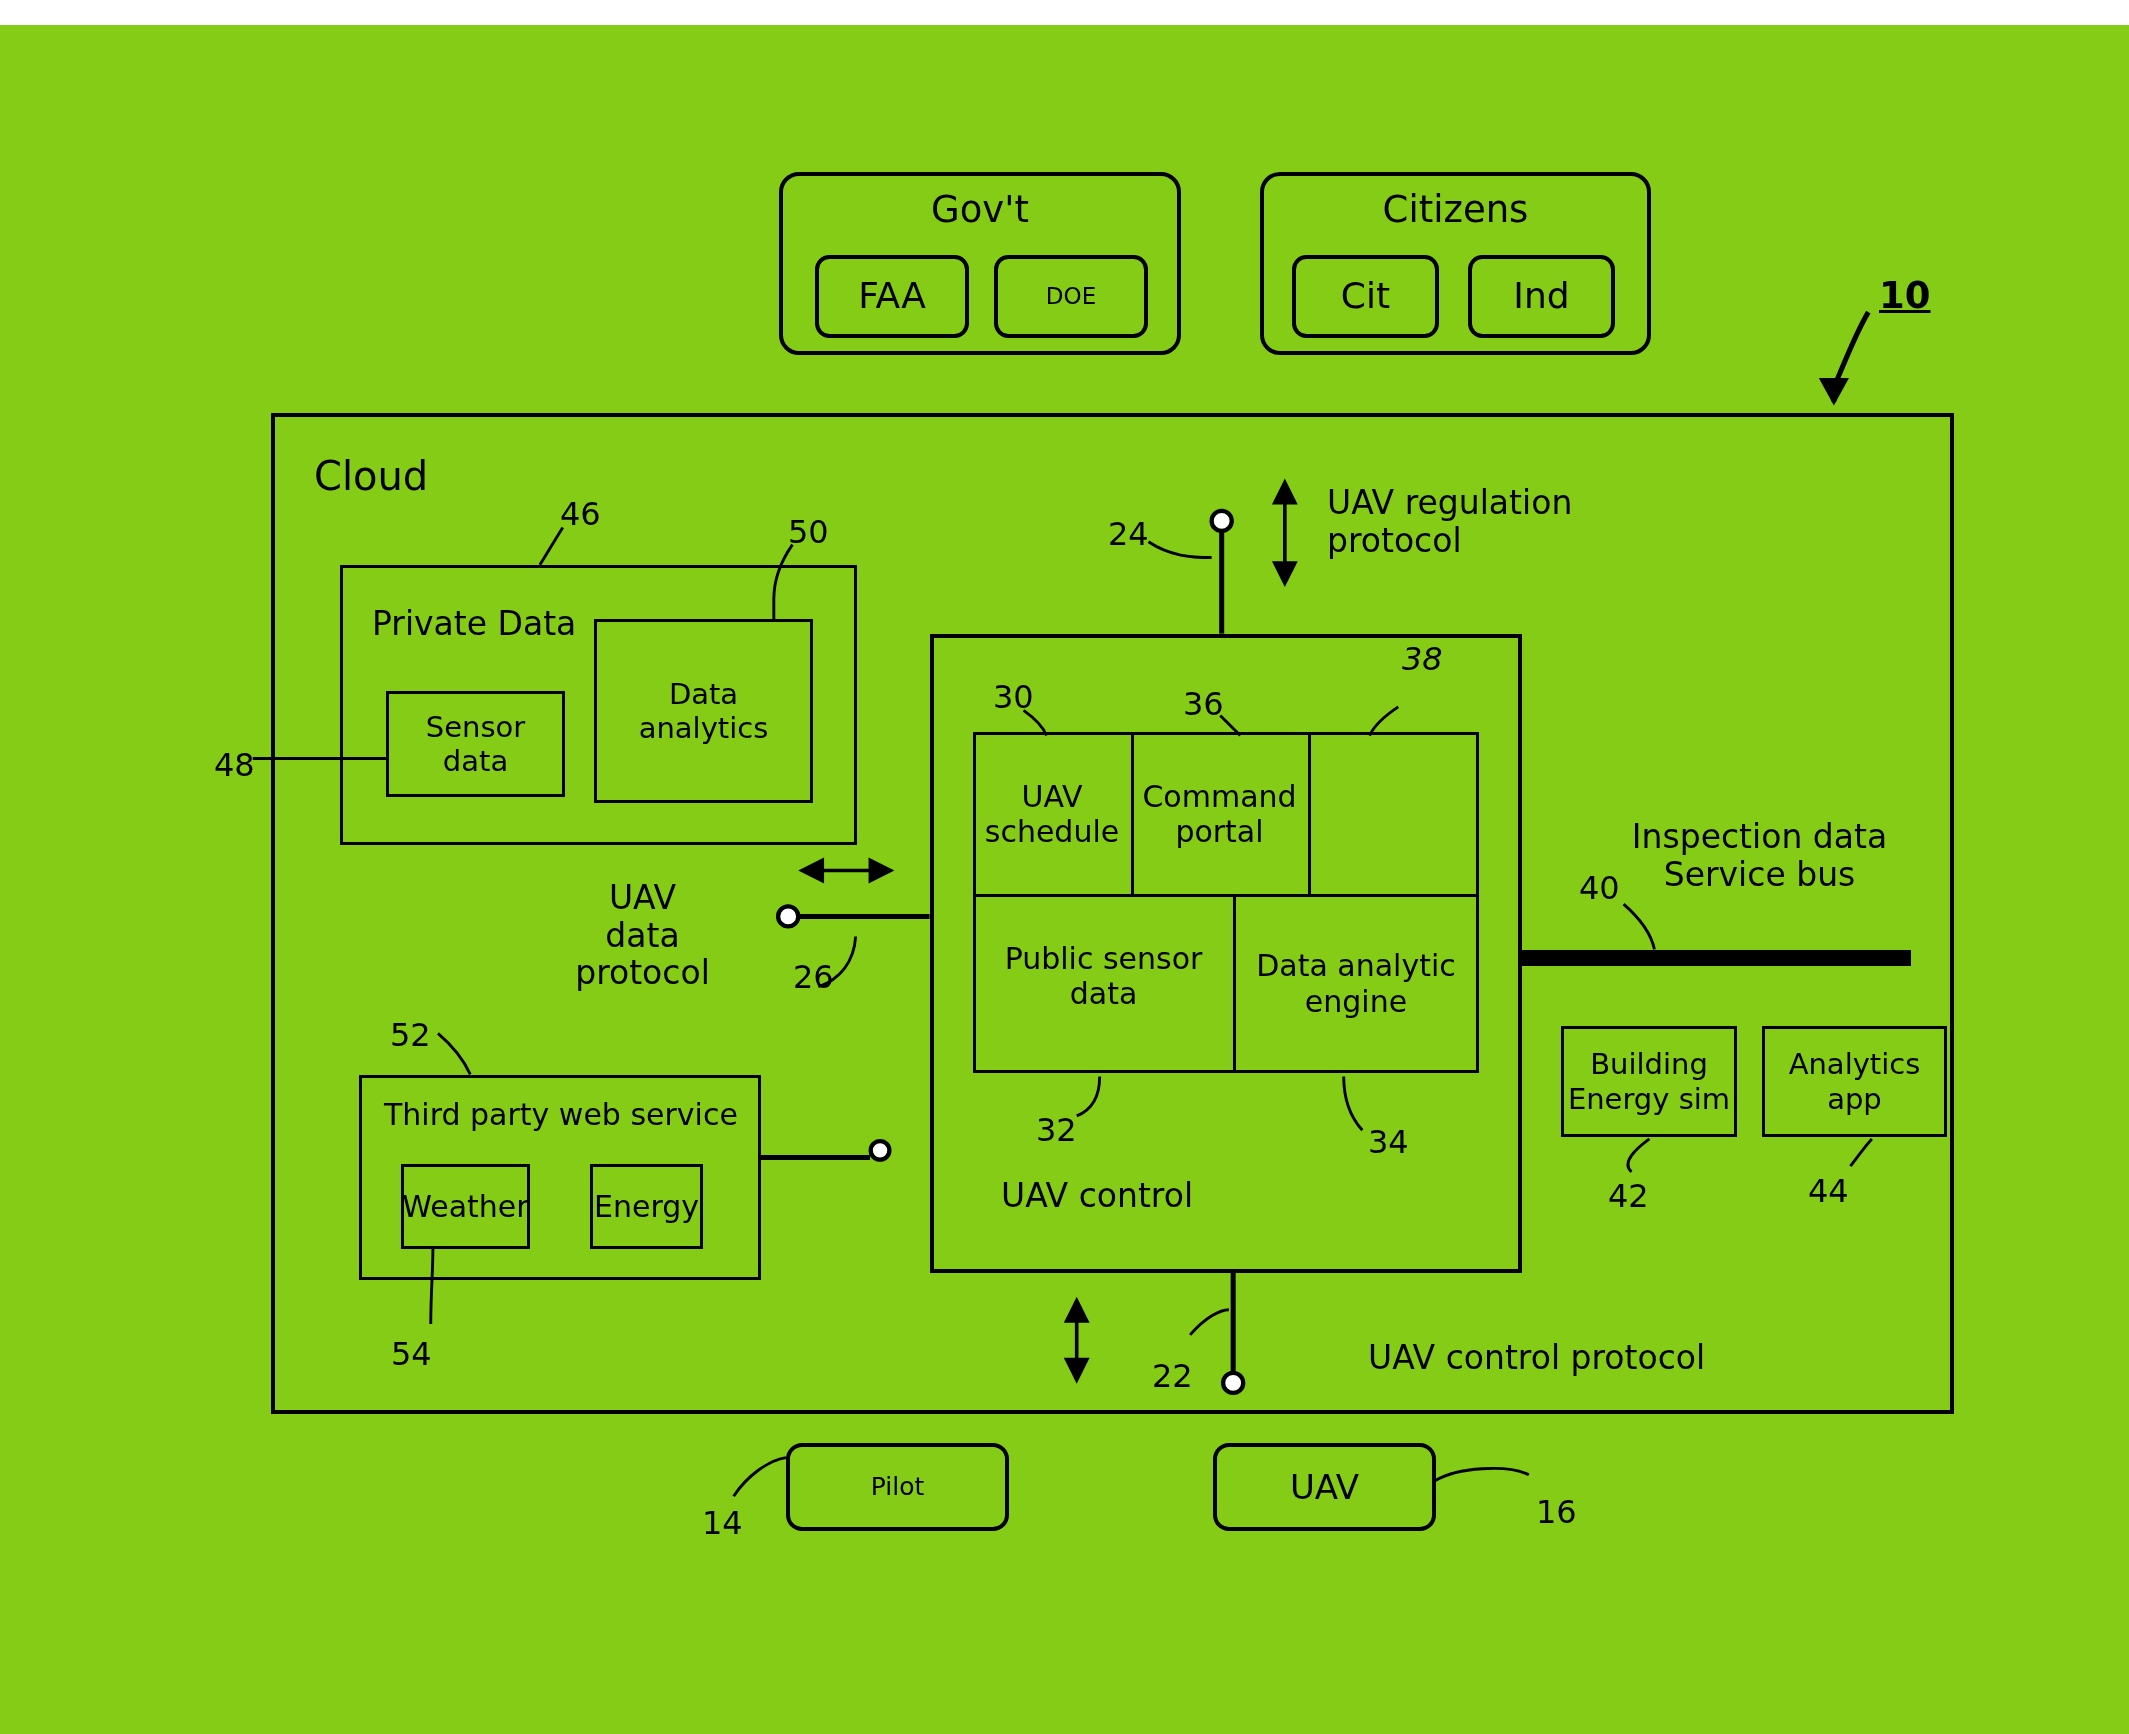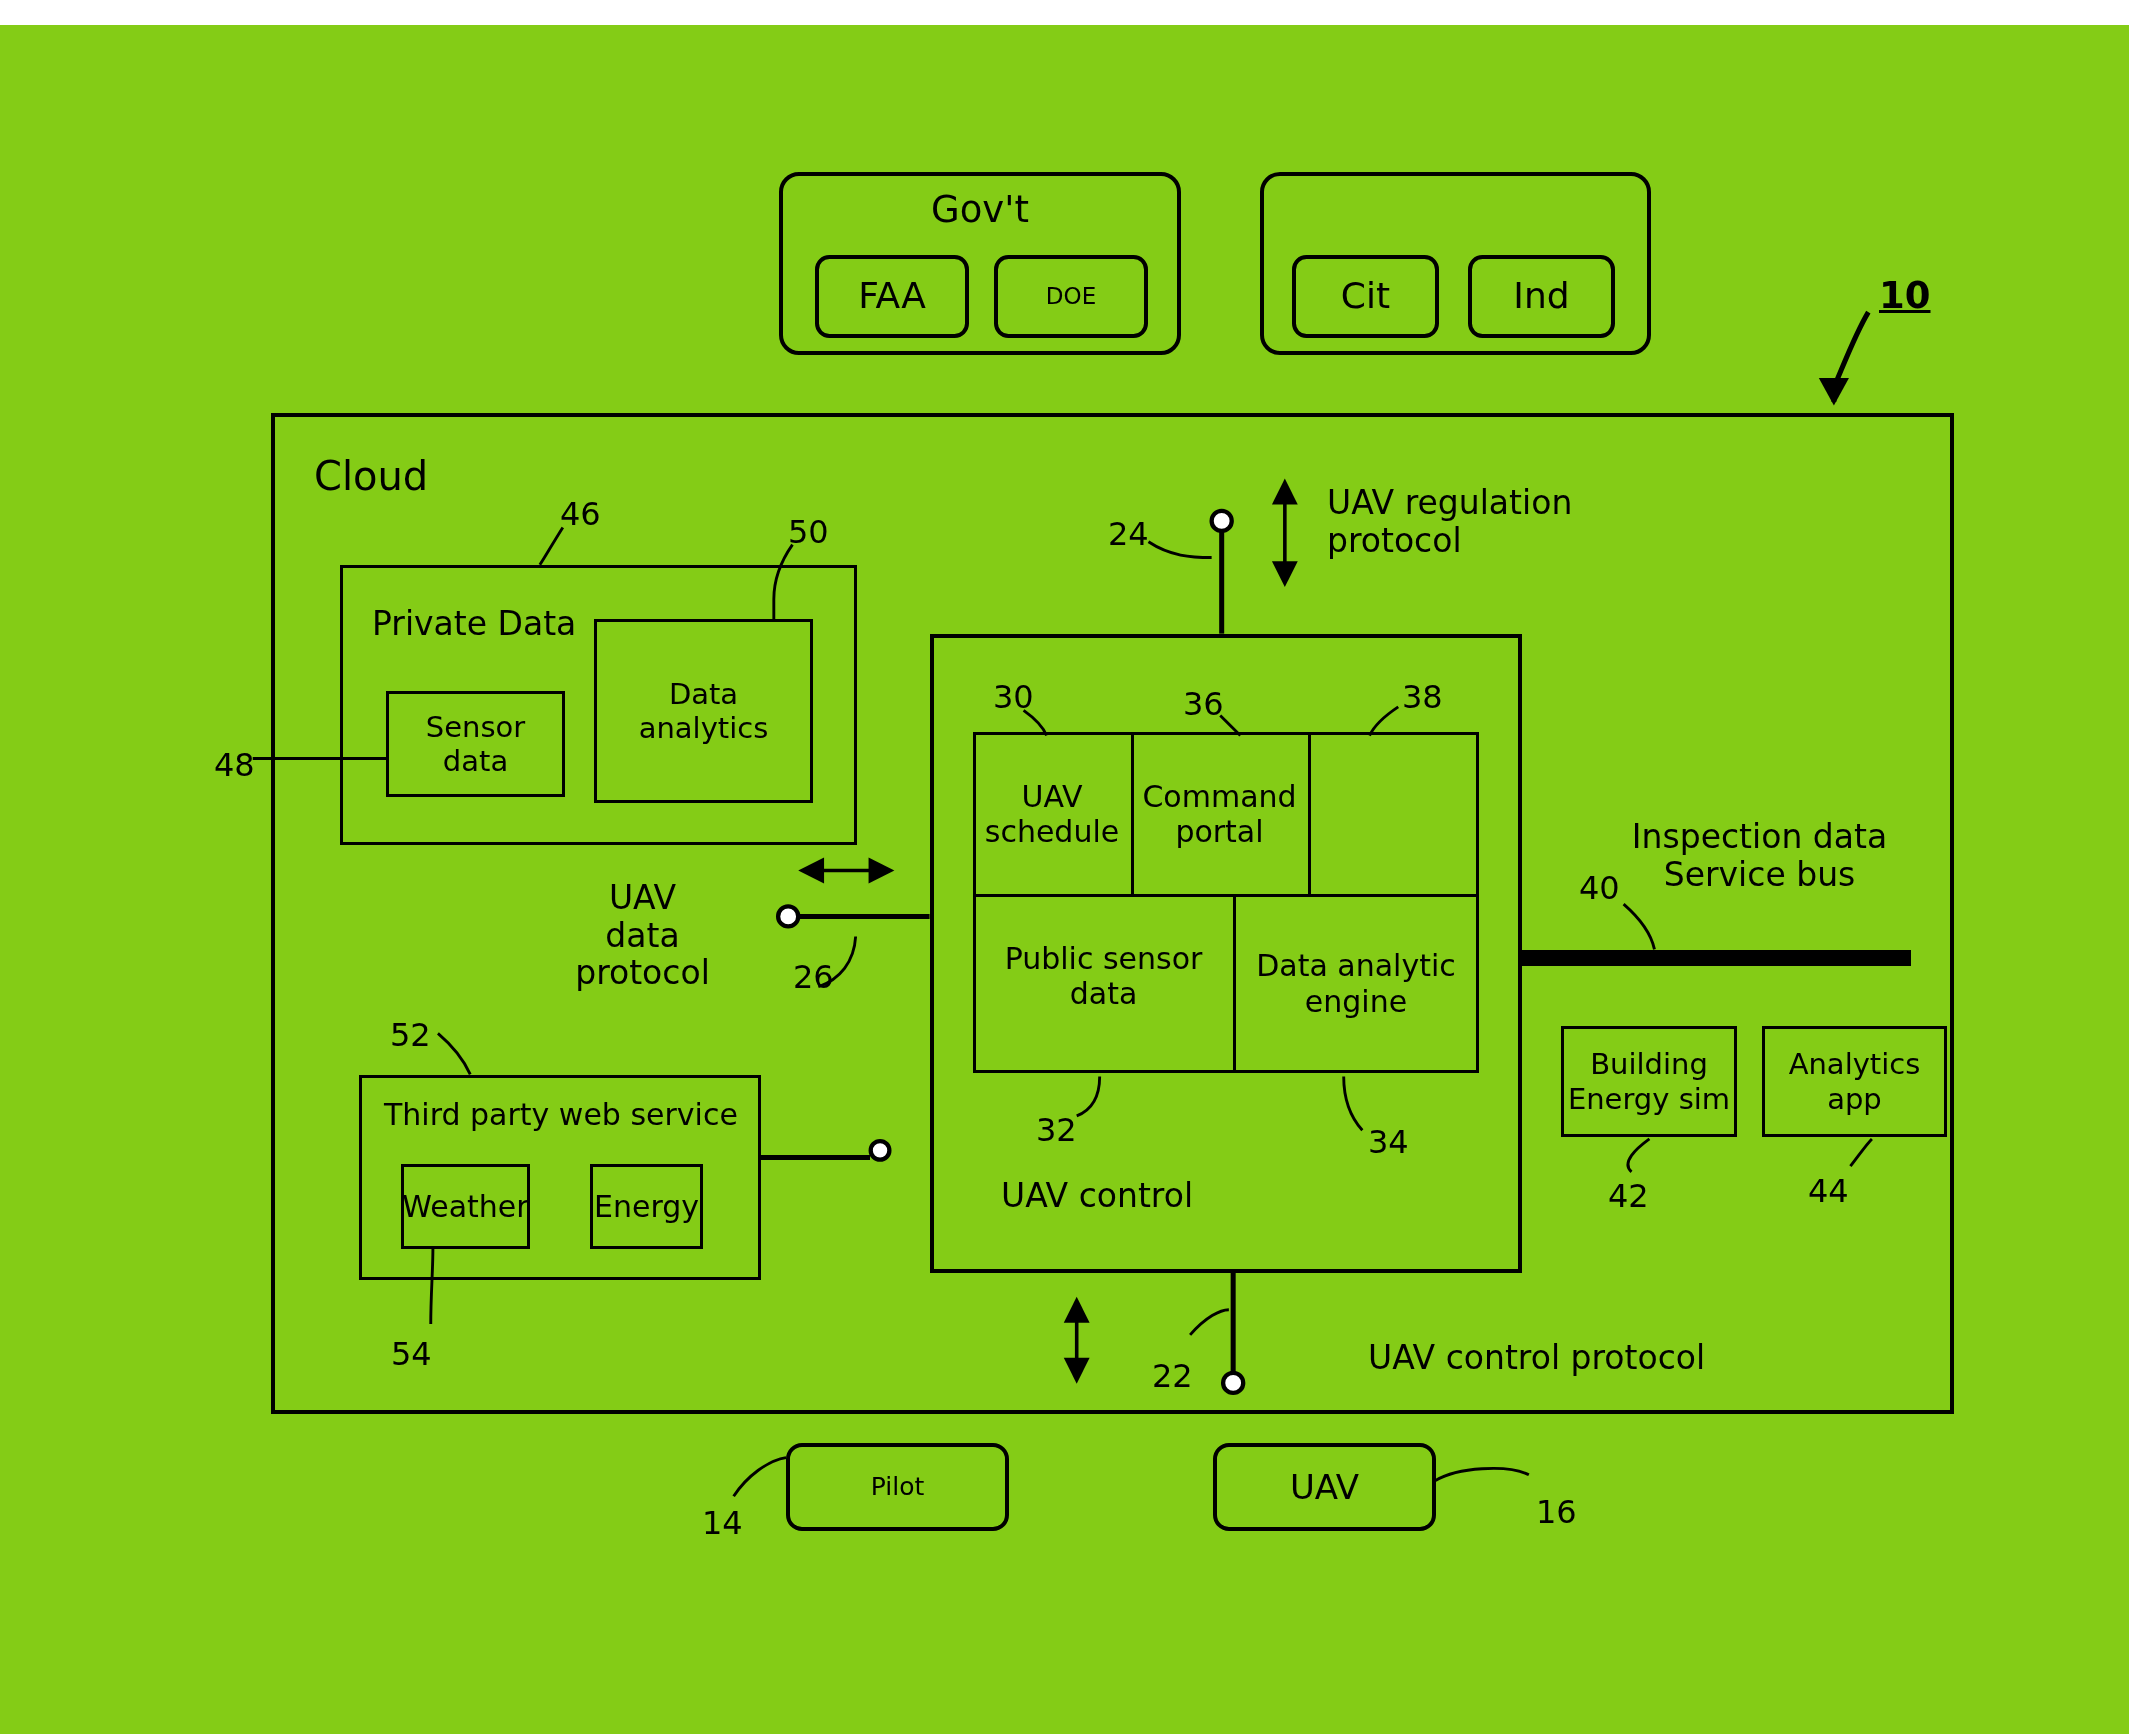--- a/index.html
+++ b/index.html
@@ -94,20 +94,21 @@
 <div id="canvas">
 
   <div class="rbox" style="left:779px; top:147px; width:402px; height:183px;"></div>
   <div class="lbl c" style="left:779px; top:164px; width:402px; font-size:37px;">Gov't</div>
   <div class="rbox inner" style="left:815px; top:230px; width:154px; height:83px;"></div>
   <div class="centered" style="left:815px; top:230px; width:154px; height:83px; font-size:36px;">FAA</div>
   <div class="rbox inner" style="left:994px; top:230px; width:154px; height:83px;"></div>
   <div class="centered" style="left:994px; top:230px; width:154px; height:83px; font-size:23px;">DOE</div>
 
   <div class="rbox" style="left:1260px; top:147px; width:391px; height:183px;"></div>
+  <div class="lbl c" style="left:1260px; top:164px; width:391px; font-size:37px;">Citizens</div>
   <div class="rbox inner" style="left:1292px; top:230px; width:147px; height:83px;"></div>
   <div class="centered" style="left:1292px; top:230px; width:147px; height:83px; font-size:36px;">Cit</div>
   <div class="rbox inner" style="left:1468px; top:230px; width:147px; height:83px;"></div>
   <div class="centered" style="left:1468px; top:230px; width:147px; height:83px; font-size:36px;">Ind</div>
 
   <div class="ref u" style="left:1879px; top:249px; font-size:37px; font-weight:600;">10</div>
 
   <div class="box thick" style="left:271px; top:388px; width:1683px; height:1001px;"></div>
   <div class="lbl" style="left:314px; top:429px; font-size:40px;">Cloud</div>
 
@@ -149,21 +150,21 @@
 schedule</div>
   <div class="centered" style="left:1131px; top:707px; width:177px; height:164px; font-size:30px;">Command
 portal</div>
   <div class="centered" style="left:973px; top:869px; width:261px; height:164px; font-size:30px;">Public sensor
 data</div>
   <div class="centered" style="left:1233px; top:869px; width:246px; height:179px; font-size:30px;">Data analytic
 engine</div>
 
   <div class="ref" style="left:993px; top:653px;">30</div>
   <div class="ref" style="left:1183px; top:660px;">36</div>
-  <div class="ref" style="left:1402px; top:653px;">38</div>
+  <div class="ref" style="left:1402px; top:615px;font-style:italic;">38</div>
   <div class="ref" style="left:1036px; top:1086px;">32</div>
   <div class="ref" style="left:1368px; top:1098px;">34</div>
 
   <div class="lbl" style="left:1327px; top:459px; font-size:33px;">UAV regulation
 protocol</div>
   <div class="ref" style="left:1108px; top:490px;">24</div>
 
   <div class="lbl c" style="left:535px; top:854px; width:215px; font-size:33px;">UAV
 data
 protocol</div>

